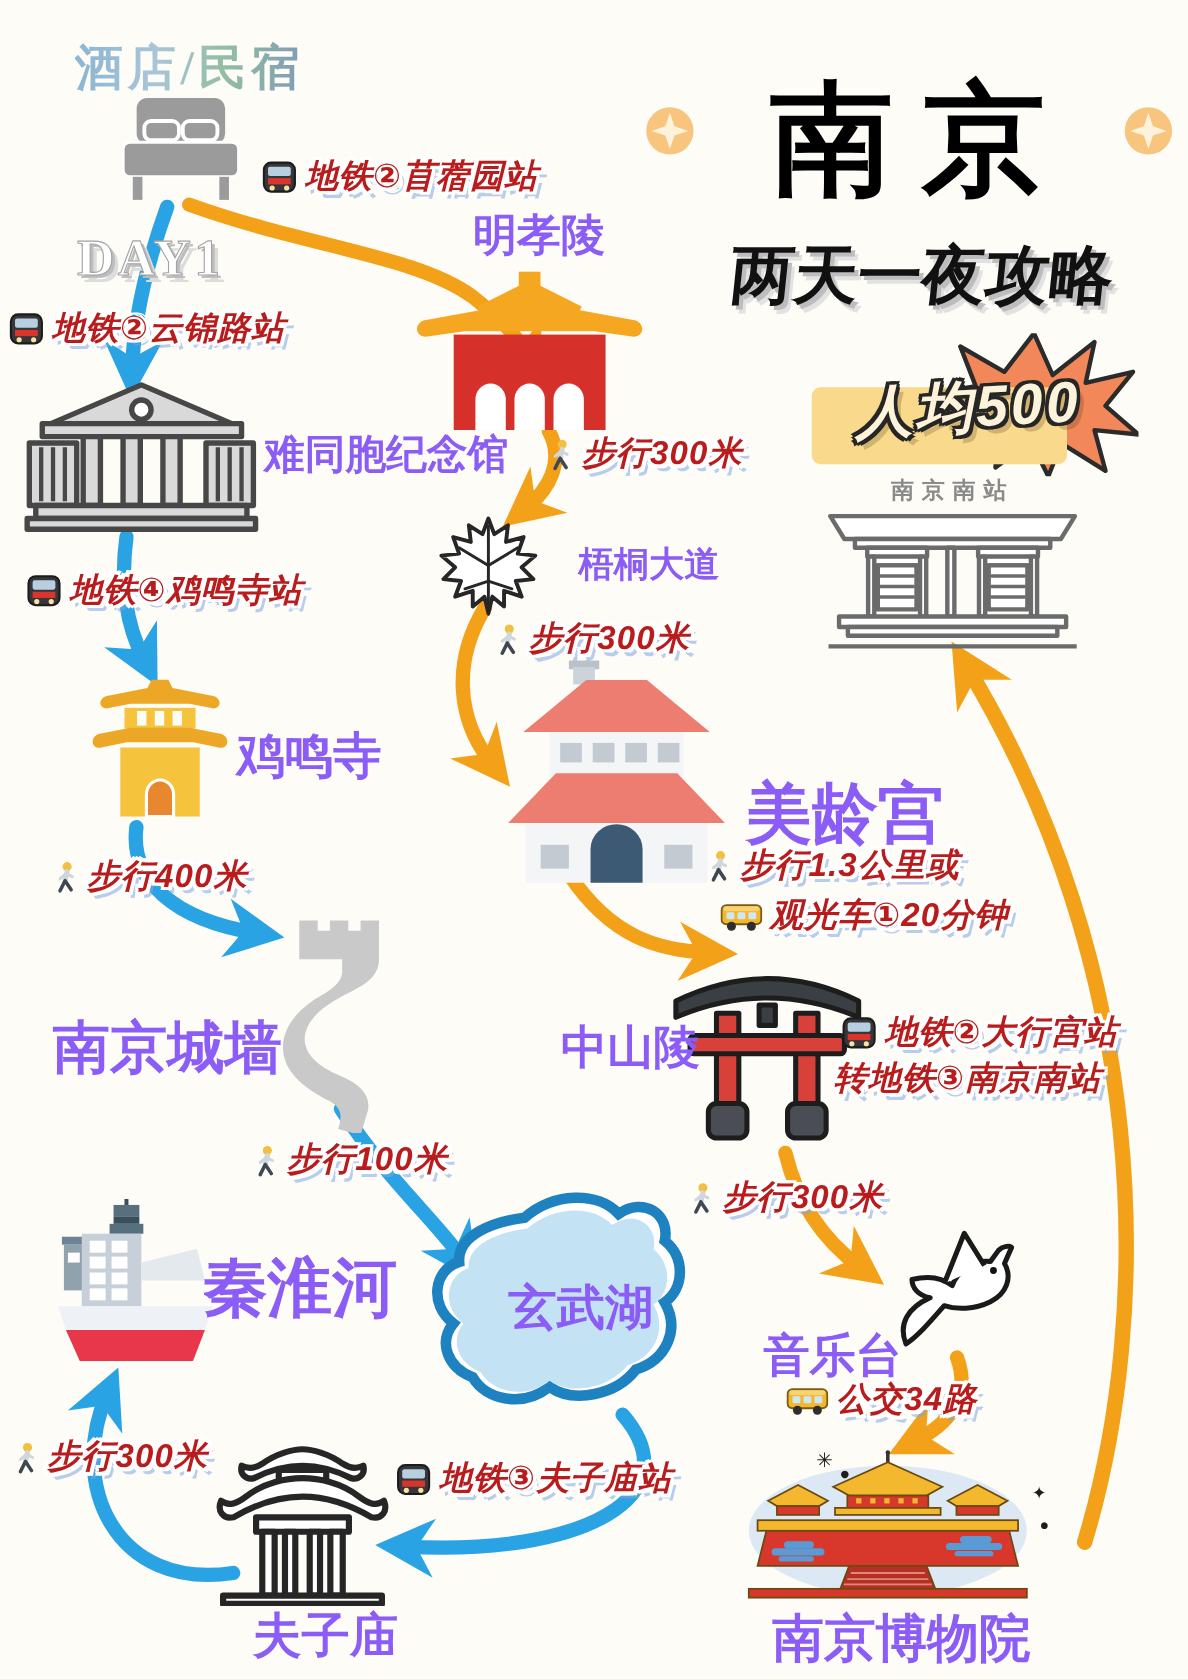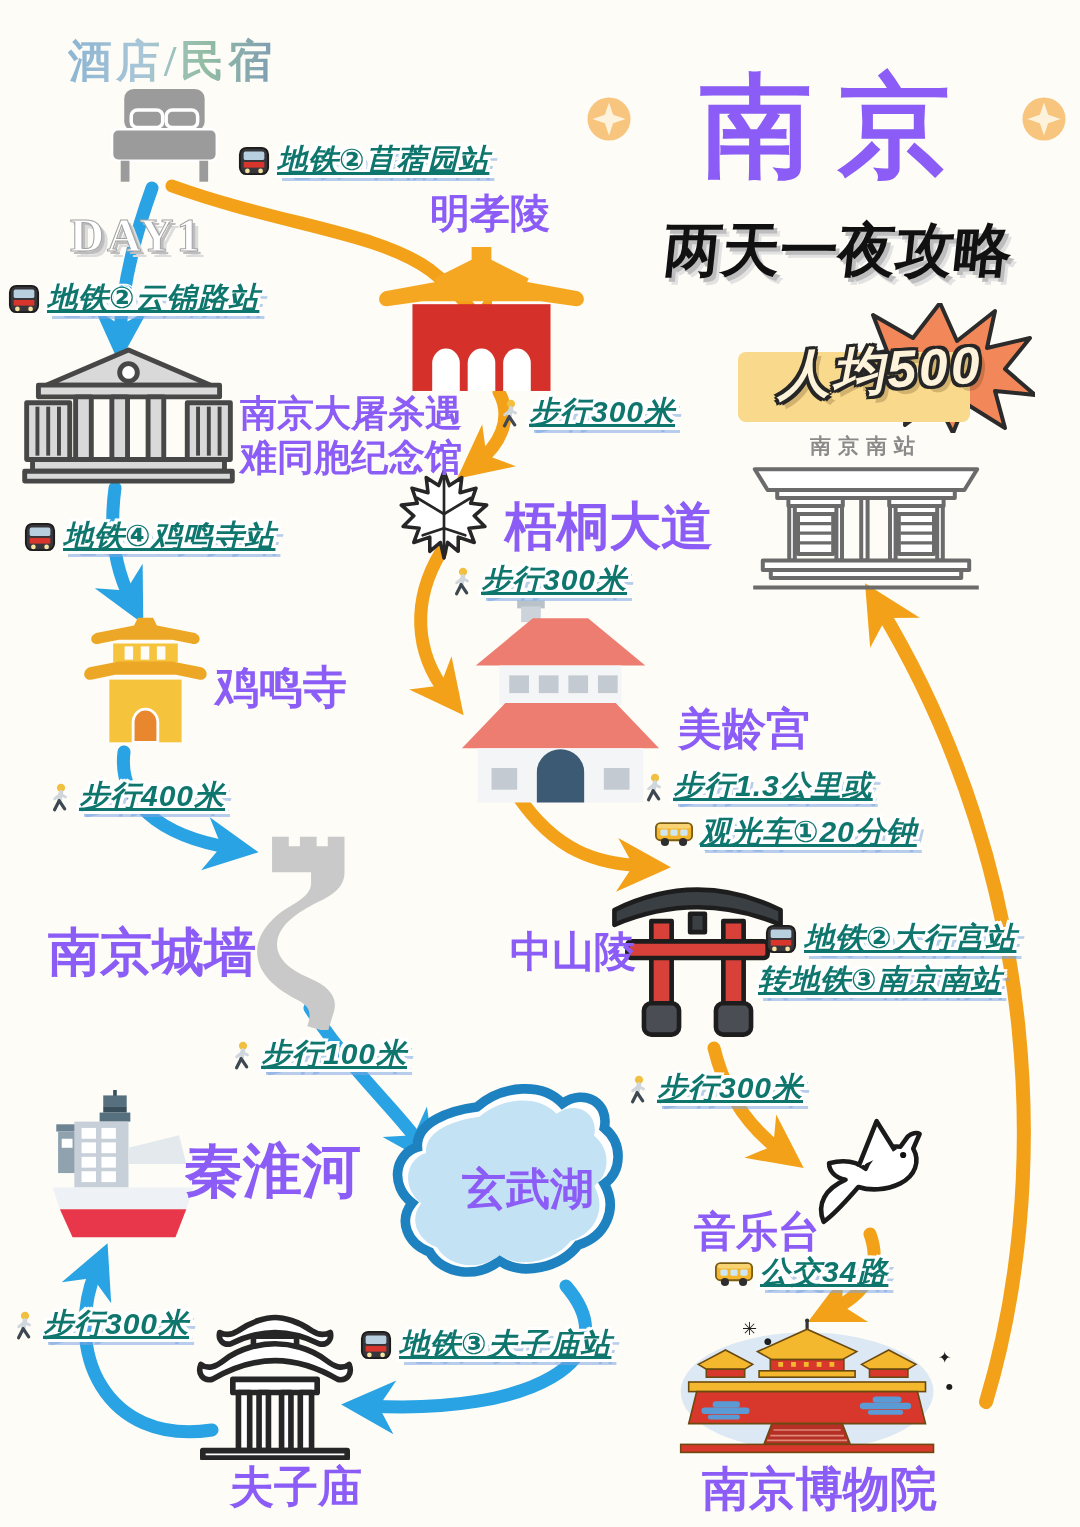--- a/index.html
+++ b/index.html
@@ -6,36 +6,36 @@
   .poster{position:relative;width:1080px;height:1527px;margin:0 auto;background:#fdfcf6;
           overflow:hidden;font-family:"Liberation Sans","DejaVu Sans",sans-serif;}
   .abs{position:absolute;}
   
   .hotel-label{z-index:4;font:900 44px "Liberation Serif","DejaVu Serif",serif;
     background:linear-gradient(92deg,#8fb6d2 5%,#a9c6d8 35%,#93bda4 65%,#7e9cb4 100%);
     -webkit-background-clip:text;background-clip:text;color:transparent;letter-spacing:4px;}
   .day{z-index:4;font:900 47px "Liberation Serif","DejaVu Serif",serif;color:#fff;letter-spacing:3px;
     -webkit-text-stroke:1px #a3a3a3;text-shadow:3px 3px 0 #bdbdbd,6px 6px 0 #dcdcdc;}
   .city-title{z-index:4;width:440px;text-align:center;font:900 112px "Liberation Serif","DejaVu Serif",serif;
-    color:#8b5cf6;letter-spacing:26px;white-space:nowrap;}
+    color:#000000;letter-spacing:26px;white-space:nowrap;}
   .subtitle{z-index:4;width:480px;text-align:center;font:900 58px "Liberation Sans",sans-serif;color:#111;
     transform:skewX(-6deg);text-shadow:4px 4px 0 #bdbdbd,7px 7px 0 #e2e2e2;white-space:nowrap;}
   .badge-box{z-index:3;width:232px;height:70px;background:#f9d98c;border-radius:8px;}
   .badge-text{z-index:5;width:300px;text-align:center;font:italic 900 52px "Liberation Sans",sans-serif;
     color:#fcf3da;letter-spacing:3px;transform:rotate(-3deg);white-space:nowrap;
     text-shadow:-3px -3px 0 #262626,3px -3px 0 #262626,-3px 3px 0 #262626,3px 3px 0 #262626,
       0 -3px 0 #262626,0 3px 0 #262626,-3px 0 0 #262626,3px 0 0 #262626,6px 7px 0 rgba(70,45,10,.22);}
   .s-label{z-index:5;font:900 42px "Liberation Serif","DejaVu Serif",serif;color:#8b5cf6;white-space:nowrap;}
   .s-small{font-size:37px;line-height:1.18;white-space:nowrap;}
   .station-name{z-index:5;width:300px;text-align:center;font:900 21px "Liberation Sans",sans-serif;
     color:#8a8a8a;letter-spacing:7px;}
   .t-label{z-index:6;display:flex;align-items:center;gap:7px;white-space:nowrap;}
-  .t-text{font:italic 900 30px "Liberation Sans","DejaVu Sans",sans-serif;color:#0f766e;letter-spacing:1px;
+  .t-text{font:italic 900 30px "Liberation Sans","DejaVu Sans",sans-serif;color:#b91c1c;letter-spacing:1px;
     text-shadow:-3px -3px 0 #fff,3px -3px 0 #fff,-3px 3px 0 #fff,3px 3px 0 #fff,0 -3px 0 #fff,
-      0 3px 0 #fff,-3px 0 0 #fff,3px 0 0 #fff,5px 6px 0 rgba(125,165,225,.55);text-decoration:underline;}
+      0 3px 0 #fff,-3px 0 0 #fff,3px 0 0 #fff,5px 6px 0 rgba(125,165,225,.55);}
   .icon-box{z-index:2;}
   .arrow-layer{z-index:1;left:0;top:0;}
   .decor{z-index:5;color:#1d1d1d;font-family:"DejaVu Sans",sans-serif;}
 </style>
 </head>
 <body>
 
 <div class="poster">
 
   <svg class="abs" style="left:585px;top:95px;z-index:0" width="48" height="48" viewBox="0 0 58 58">
@@ -312,26 +312,25 @@
   <svg class="abs" style="left:845px;top:303px;z-index:3" width="190" height="130" viewBox="0 0 190 130">
     <polygon points="95,0 112,38 150,8 142,45 185,35 160,66 190,92 150,88 160,125 120,100 108,130 92,98 60,122 62,88 18,100 45,70 2,55 42,48 28,12 68,35" fill="#f2875a" stroke="#2b2b2b" stroke-width="4" stroke-linejoin="round"></polygon>
   </svg>
   <div class="abs badge-box" style="left:738px;top:352px"></div>
   <div class="abs badge-text" style="left:730px;top:336px">人均500</div>
 
   <div class="abs station-name" style="left:716px;top:432px">南京南站</div>
 
   <div class="abs s-label" style="left:430px;top:186px;font-size:40px">明孝陵</div>
   <div class="abs s-label s-small" style="left:240px;top:392px">
-    <div>南京大屠杀遇</div>
     <div>难同胞纪念馆</div>
   </div>
-  <div class="abs s-label" style="left:505px;top:492px;font-size:52px">梧桐大道</div>
+  <div class="abs s-label" style="left:526px;top:492px;font-size:32px">梧桐大道</div>
   <div class="abs s-label" style="left:215px;top:658px;font-size:44px">鸡鸣寺</div>
-  <div class="abs s-label" style="left:678px;top:700px;font-size:44px">美龄宫</div>
+  <div class="abs s-label" style="left:678px;top:700px;font-size:60px">美龄宫</div>
   <div class="abs s-label" style="left:48px;top:918px;font-size:52px">南京城墙</div>
   <div class="abs s-label" style="left:510px;top:924px;font-size:42px">中山陵</div>
   <div class="abs s-label" style="left:462px;top:1160px;font-size:44px">玄武湖</div>
   <div class="abs s-label" style="left:184px;top:1132px;font-size:59px">秦淮河</div>
   <div class="abs s-label" style="left:694px;top:1204px;font-size:42px">音乐台</div>
   <div class="abs s-label" style="left:230px;top:1458px;font-size:44px">夫子庙</div>
   <div class="abs s-label" style="left:702px;top:1458px;font-size:47px">南京博物院</div>
 
   <div class="abs t-label" style="left:238px;top:140px">
     <svg width="32" height="32" viewBox="0 0 34 34">

